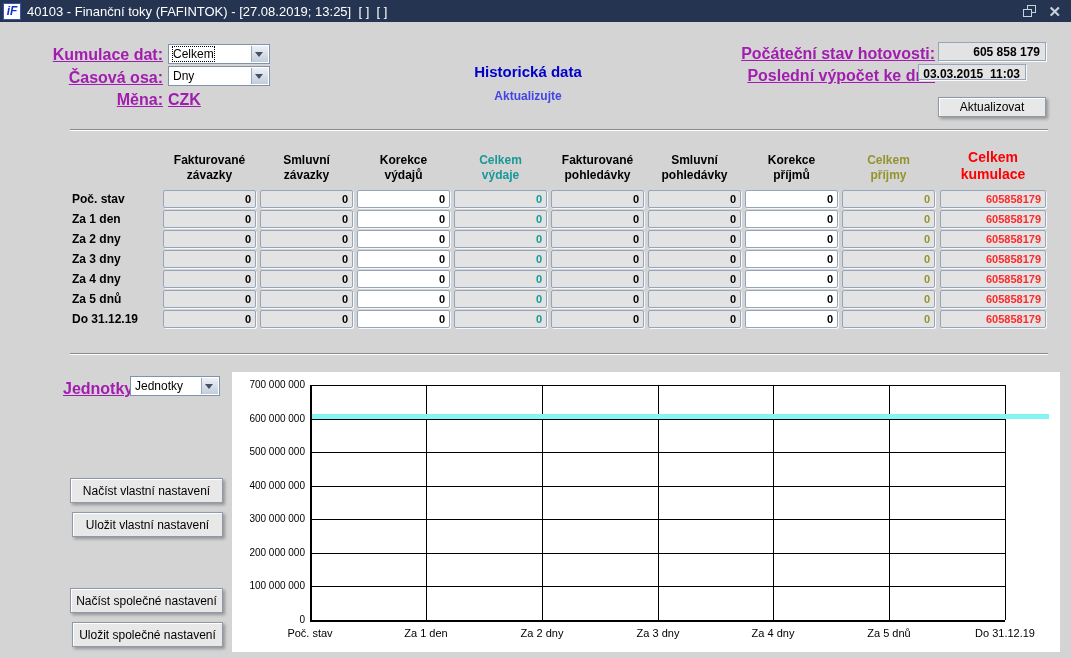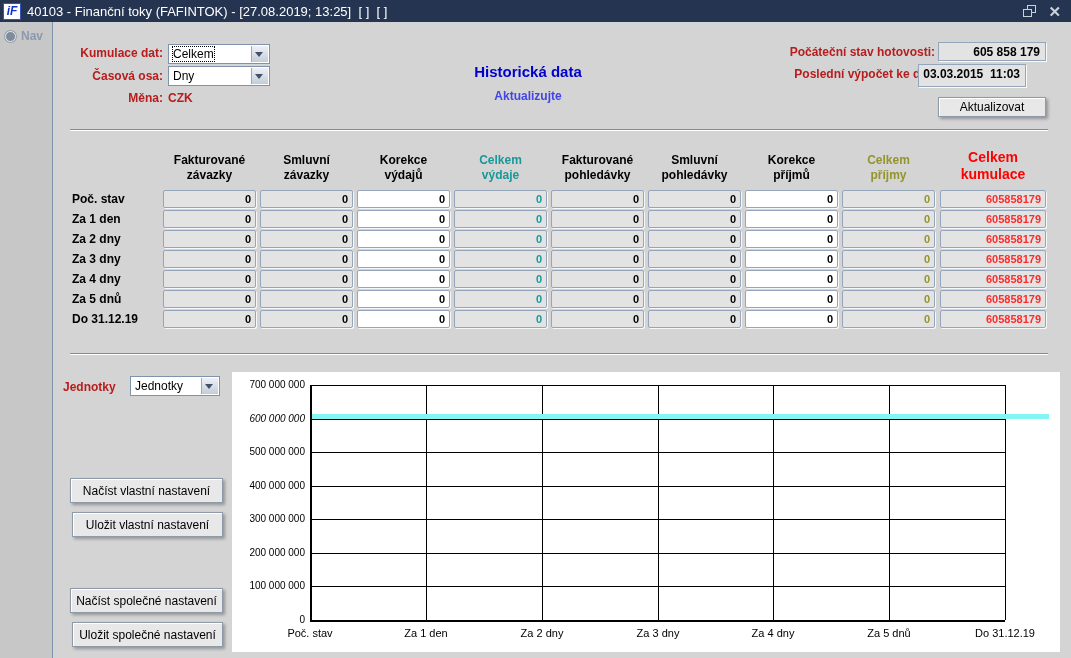--- a/index.html
+++ b/index.html
@@ -11,21 +11,21 @@
   .win-controls{display:flex;align-items:center;gap:12px;margin-right:10px;}
   .restore{position:relative;width:13px;height:12px;cursor:default;}
   .restore .b{position:absolute;border:1px solid #c9d1dd;width:7px;height:6px;left:4px;top:0;}
   .restore .f{position:absolute;border:1px solid #c9d1dd;width:7px;height:6px;left:0;top:4px;background:#253450;}
   .close{color:#c9d1dd;font-size:15px;font-weight:bold;line-height:15px;cursor:default;}
   .content{position:absolute;inset:0;}
   .sidebar{position:absolute;left:0;top:22px;width:52px;bottom:0;background:#c7c7c7;border-right:1px solid #8093ae;}
   .nav-radio{position:absolute;left:5px;top:7px;display:flex;align-items:center;gap:5px;}
   .radio-circle{width:9px;height:9px;border-radius:50%;background:#7d8b9c;border:1px solid #e8e8e8;box-shadow:0 0 0 1px #98a2ac;}
   .nav-label{color:#8c99ad;font-size:12px;font-weight:bold;}
-  .lbl{position:absolute;font-size:12px;font-weight:bold;color:#b91c1c;}
+  .lbl{position:absolute;font-size:16px;font-weight:bold;color:#a21caf;text-decoration:underline;}
   .r{text-align:right;}
   .dropdown{position:absolute;background:#fff;border:1px solid #7f93ad;height:20px;box-sizing:border-box;}
   .dd-text{position:absolute;left:4px;top:2px;font-size:12px;white-space:nowrap;}
   .dd-text.focus{outline:1px dotted #000;}
   .dd-btn{position:absolute;top:1px;right:1px;bottom:1px;width:16px;background:linear-gradient(#eef1f6,#c3cdd9);border-left:1px solid #9aa8be;}
   .dd-arrow{position:absolute;left:3px;top:6px;width:0;height:0;border:4px solid transparent;border-top:5px solid #44506a;}
   .sunken{position:absolute;background:#e3e3e3;border:1px solid #95a5bc;border-radius:0;box-sizing:border-box;font-size:12px;font-weight:bold;text-align:right;padding:2px 5px 0 0;box-shadow:1px 1px 0 #fafafa;white-space:pre;}
   .heading{position:absolute;font-size:15px;font-weight:bold;color:#0000cc;text-align:center;}
   .linktext{position:absolute;font-size:12px;font-weight:bold;color:#4245e5;text-align:center;cursor:pointer;}
   .btn{position:absolute;background:#e8e8e8;border:1px solid #8f9aa8;box-shadow:inset 1px 1px 0 #ffffff, 2px 2px 3px rgba(0,0,0,0.3);font-size:12px;color:#000;display:flex;align-items:center;justify-content:center;box-sizing:border-box;cursor:default;}
@@ -53,26 +53,20 @@
       <div class="restore">
           <span class="b"></span>
           <span class="f"></span>
         </div>
       <div class="close">✕</div>
     </div>
   </div>
 
   <div class="content">
 
-    <div class="sidebar">
-      <div class="nav-radio">
-        <span class="radio-circle"></span>
-        <span class="nav-label">Nav</span>
-      </div>
-    </div>
 
     <div class="lbl r" style="left:30px;top:46px;width:133px;">Kumulace dat:</div>
     <div class="dropdown" style="left:168px;top:44px;width:102px;">
       <span class="dd-text focus">Celkem</span>
       <span class="dd-btn">
           <span class="dd-arrow"></span>
         </span>
     </div>
 
     <div class="lbl r" style="left:30px;top:69px;width:133px;">Časová osa:</div>
@@ -86,21 +80,21 @@
     <div class="lbl r" style="left:30px;top:91px;width:133px;">Měna:</div>
     <div class="lbl" style="left:168px;top:91px;">CZK</div>
 
     <div class="heading" style="left:398px;top:63px;width:260px;">Historická data</div>
     <div class="linktext" style="left:398px;top:89px;width:260px;text-align:center;">Aktualizujte</div>
 
     <div class="lbl r" style="left:705px;top:45px;width:230px;">Počáteční stav hotovosti:</div>
     <div class="sunken" style="left:938px;top:42px;width:108px;height:19px;">605 858 179</div>
 
     <div class="lbl r" style="left:705px;top:67px;width:230px;">Poslední výpočet ke dni:</div>
-    <div class="sunken" style="left:918px;top:64px;width:108px;height:23px;">03.03.2015  11:03</div>
+    <div class="sunken" style="left:918px;top:64px;width:108px;height:16px;">03.03.2015  11:03</div>
 
     <div class="btn" style="left:938px;top:97px;width:108px;height:20px;">Aktualizovat</div>
 
     <div class="sep" style="left:70px;top:129px;width:978px;"></div>
 
     <div id="table-layer">
         <div class="col-header" style="left: 151px; width: 117px; top: 153px; color: rgb(0, 0, 0);">
           <div>Fakturované</div>
           <div>závazky</div>
         </div>
@@ -220,21 +214,21 @@
 
     <div class="btn" style="left:70px;top:478px;width:153px;height:25px;">Načíst vlastní nastavení</div>
     <div class="btn" style="left:72px;top:512px;width:151px;height:25px;">Uložit vlastní nastavení</div>
     <div class="btn" style="left:70px;top:588px;width:153px;height:25px;">Načíst společné nastavení</div>
     <div class="btn" style="left:72px;top:622px;width:151px;height:25px;">Uložit společné nastavení</div>
 
     <div class="chart-panel" id="chart-panel">
         <div class="gl" style="left: 78px; top: 13px; width: 695px; height: 1px;"></div>
         <div class="ytick" style="left: 0px; width: 73px; top: 7px;">700 000 000</div>
         <div class="gl" style="left: 78px; top: 47px; width: 695px; height: 1px;"></div>
-        <div class="ytick" style="left: 0px; width: 73px; top: 41px; font-style: italic;">600 000 000</div>
+        <div class="ytick" style="left: 0px; width: 73px; top: 41px;">600 000 000</div>
         <div class="gl" style="left: 78px; top: 80px; width: 695px; height: 1px;"></div>
         <div class="ytick" style="left: 0px; width: 73px; top: 74px;">500 000 000</div>
         <div class="gl" style="left: 78px; top: 114px; width: 695px; height: 1px;"></div>
         <div class="ytick" style="left: 0px; width: 73px; top: 108px;">400 000 000</div>
         <div class="gl" style="left: 78px; top: 147px; width: 695px; height: 1px;"></div>
         <div class="ytick" style="left: 0px; width: 73px; top: 141px;">300 000 000</div>
         <div class="gl" style="left: 78px; top: 181px; width: 695px; height: 1px;"></div>
         <div class="ytick" style="left: 0px; width: 73px; top: 175px;">200 000 000</div>
         <div class="gl" style="left: 78px; top: 214px; width: 695px; height: 1px;"></div>
         <div class="ytick" style="left: 0px; width: 73px; top: 208px;">100 000 000</div>

